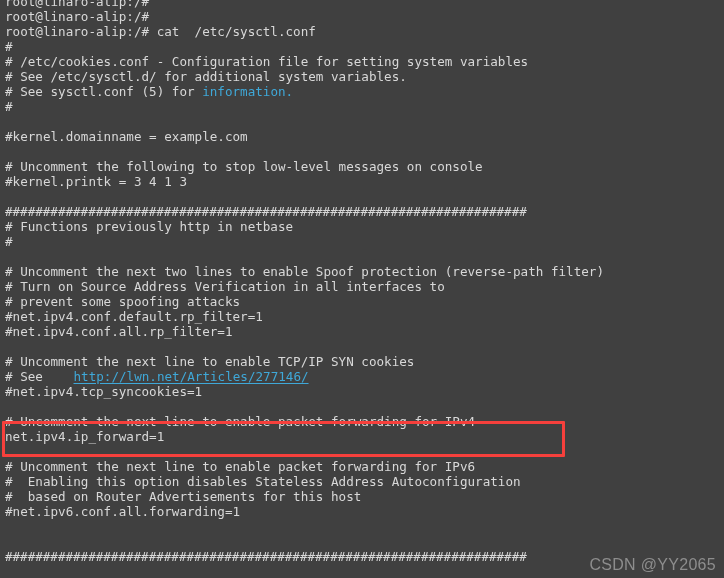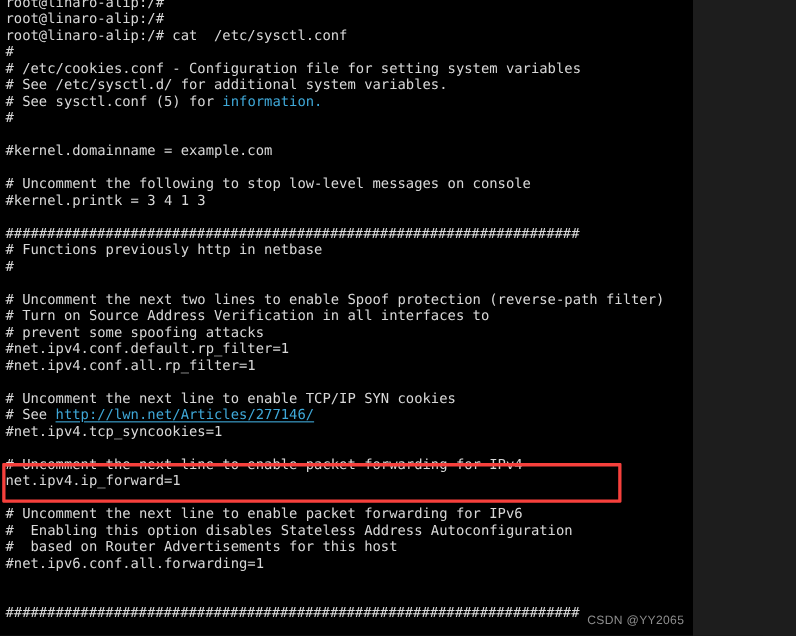--- a/index.html
+++ b/index.html
@@ -3,23 +3,23 @@
 <meta charset="utf-8">
 <title>Terminal — cat /etc/sysctl.conf</title>
 <style>
   html, body {
     margin: 0;
     padding: 0;
     background: #1d1d1d;
   }
   #terminal {
     position: relative;
-    width: 630px;
+    width: 724px;
     height: 578px;
-    background: #000000;
+    background: #404040;
     overflow: hidden;
     font-family: "DejaVu Sans Mono", "Liberation Mono", monospace;
     font-size: 12.6px;
     line-height: 15px;
     letter-spacing: 0px;
     color: #d8d8d8;
     -webkit-font-smoothing: antialiased;
   }
   #screen {
     position: absolute;
@@ -31,41 +31,42 @@
     height: 15px;
     white-space: pre;
     color: #d8d8d8;
   }
   .line.blank { color: transparent; }
   .cyan { color: #3fa8d8; }
   .link {
     color: #3fa8d8;
     text-decoration: underline;
     text-underline-offset: 2px;
+    margin-left: 23px;
   }
   .hashrule {
     letter-spacing: -0.02px;
   }
   #highlight-box {
     position: absolute;
     left: 2px;
     top: 421px;
     width: 563px;
     height: 36px;
     border: 3px solid #f6403c;
     box-sizing: border-box;
     border-radius: 1px;
     pointer-events: none;
   }
   #watermark {
     position: absolute;
     right: 8px;
     bottom: 6px;
     font-family: "Liberation Sans", "DejaVu Sans", sans-serif;
-    font-size: 11px;
+    font-size: 16px;
     color: #8d8d8d;
     letter-spacing: 0.3px;
   }
 </style>
 </head>
 <body>
 
 <div id="terminal">
 
   <div id="screen">

